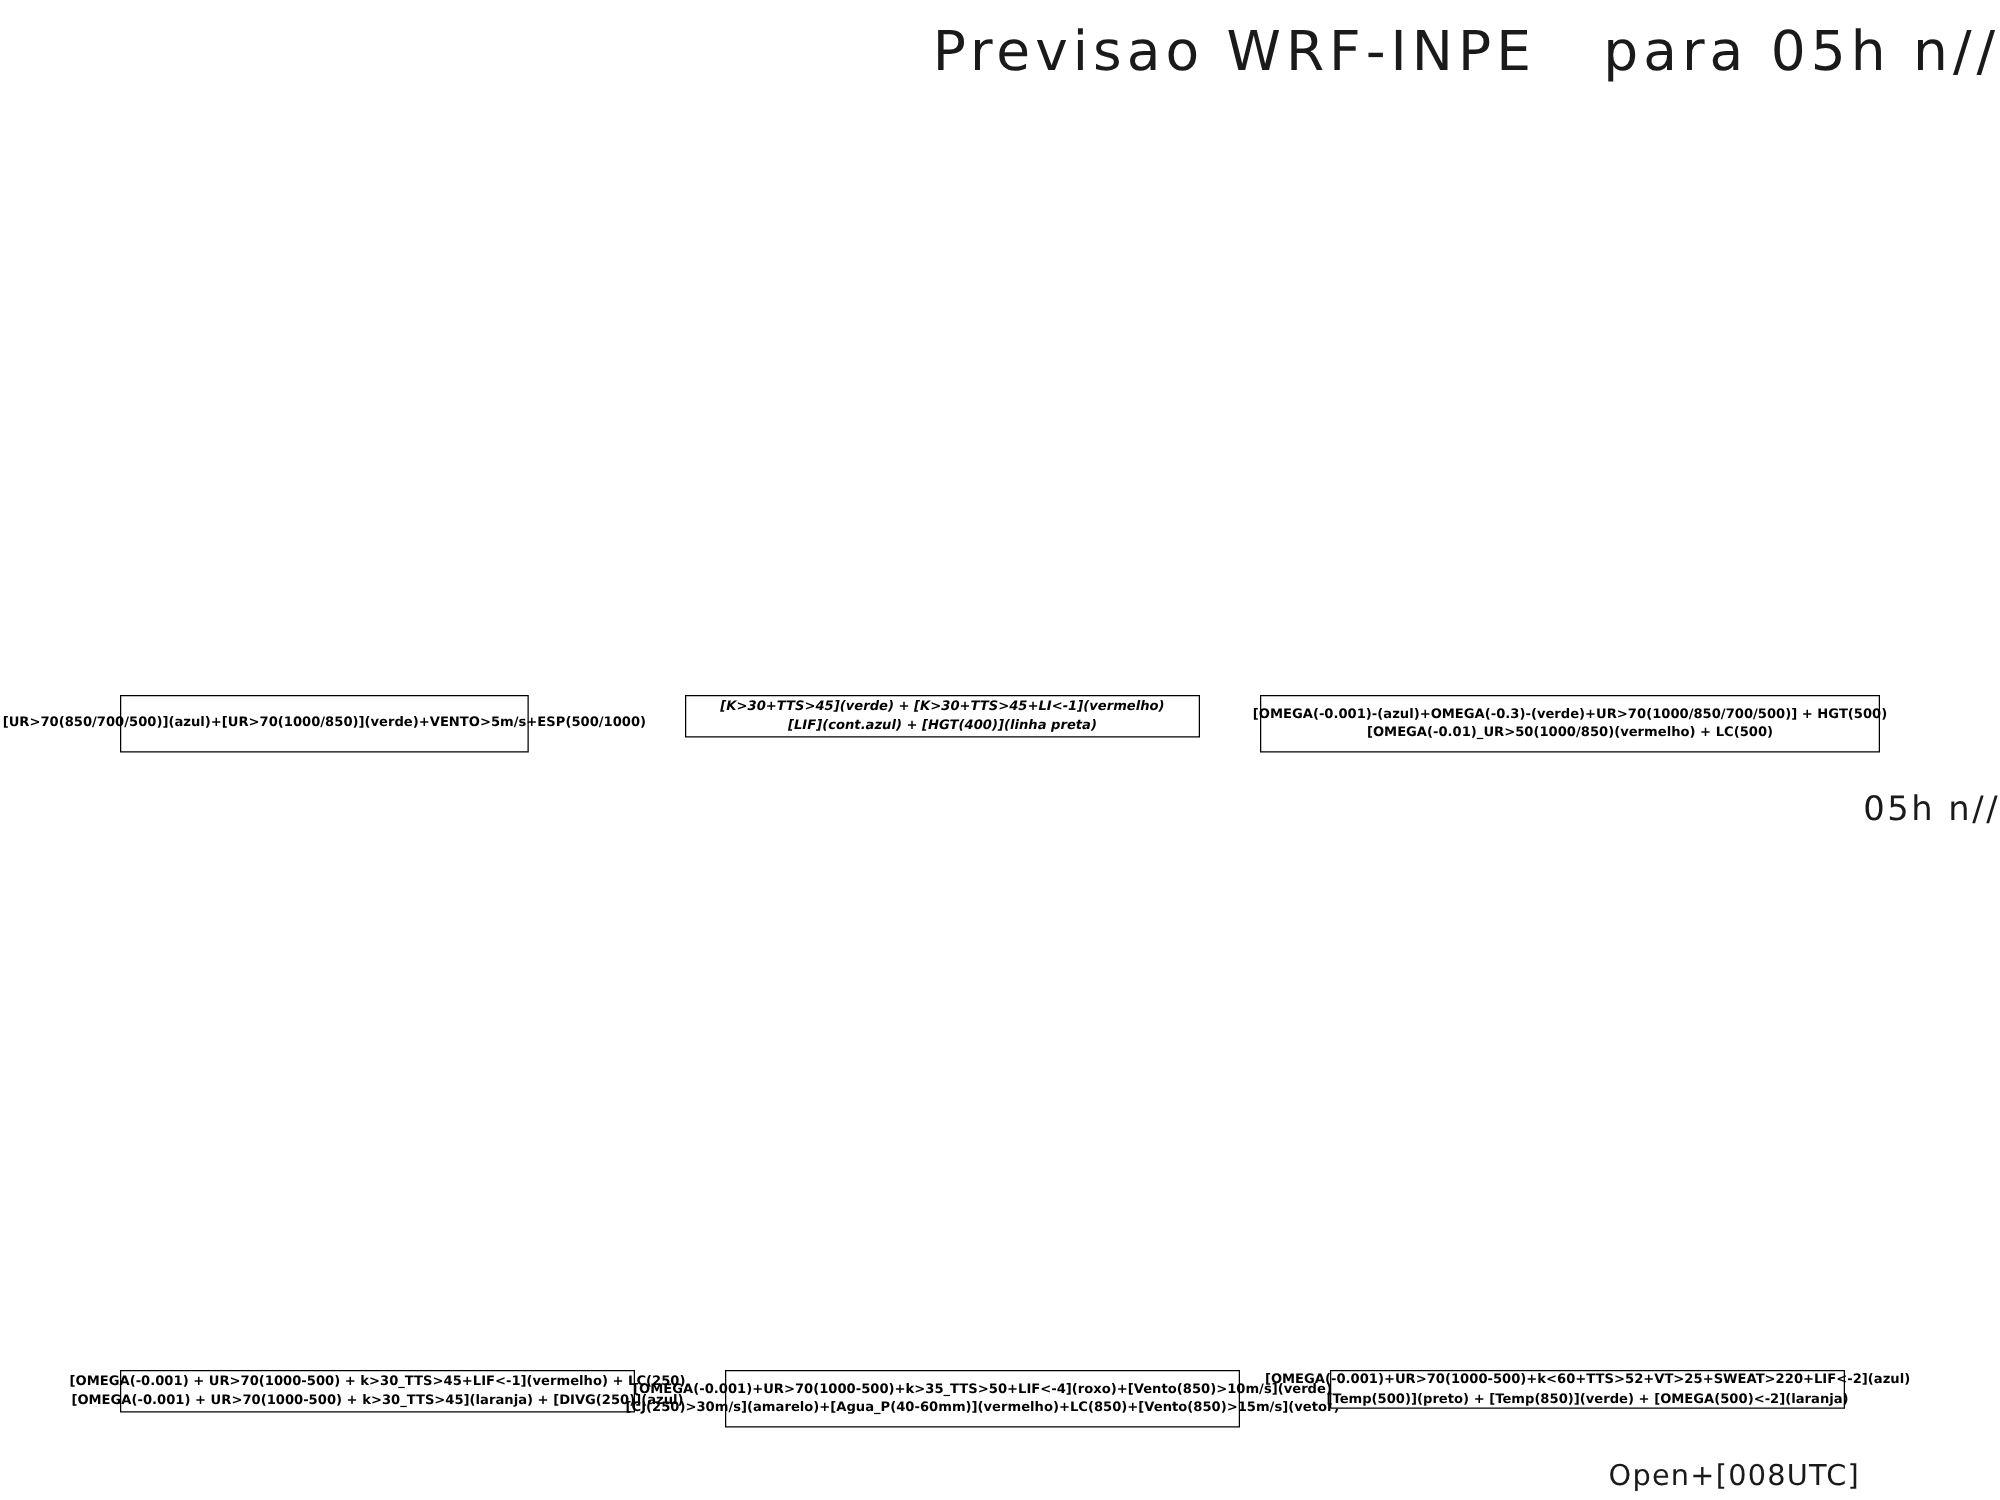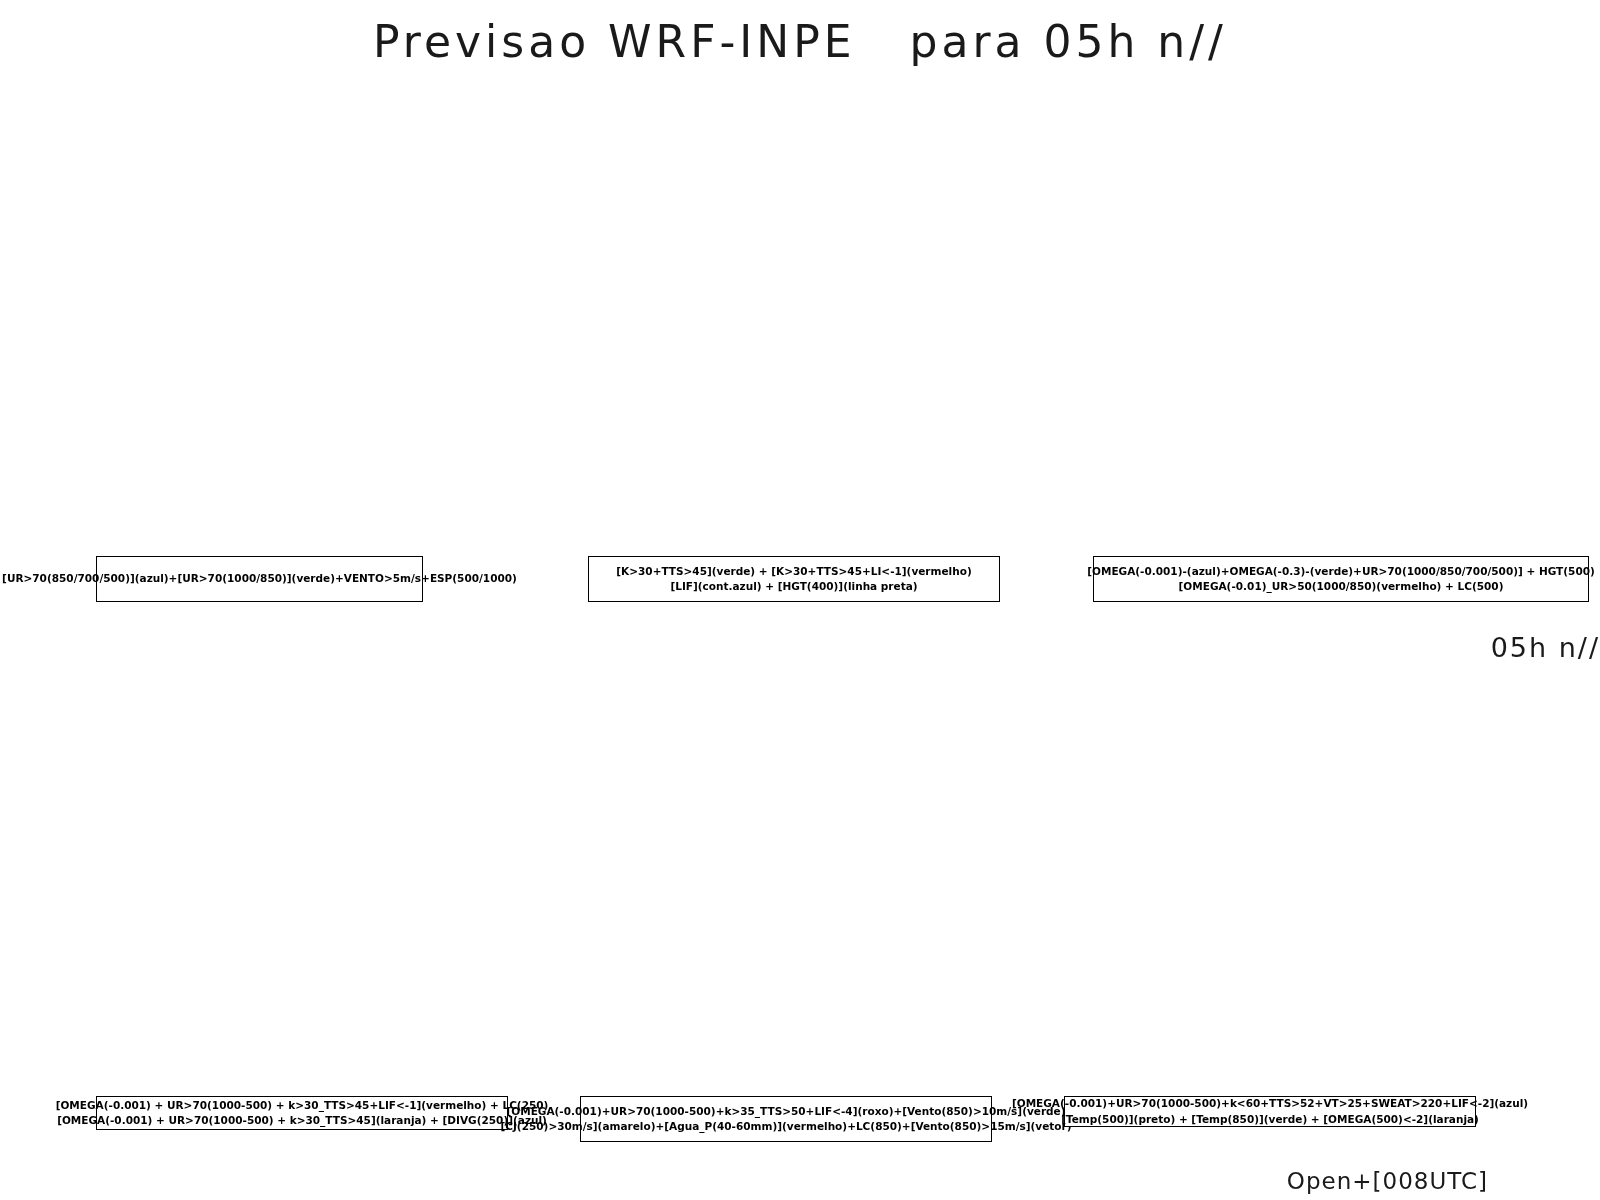--- a/index.html
+++ b/index.html
@@ -15,21 +15,21 @@
     color: #000000;
     overflow: hidden;
   }
 
   
   .main-title {
     position: absolute;
     top: 16px;
     left: 0;
     width: 100%;
-    text-align: center;
+    text-align: right;
     font-family: "DejaVu Sans", sans-serif;
     font-size: 44px;
     font-weight: 400;
     letter-spacing: 4px;
     color: #1a1a1a;
     white-space: pre;
   }
 
   
   .sub-title {
@@ -72,22 +72,22 @@
     font-size: 10.5px;
     font-weight: bold;
     line-height: 1.45;
     white-space: nowrap;
     text-align: center;
     color: #000000;
   }
 
   
   #legend-top-left    { left: 96px;  top: 556px; width: 327px; height: 46px; }
-  #legend-top-center  { left: 588px; top: 556px; width: 412px; height: 46px; }
-  #legend-top-right   { left: 1093px;top: 556px; width: 496px; height: 46px; }
+  #legend-top-center  { left: 548px; top: 556px; width: 412px; height: 34px; font-style: italic; }
+  #legend-top-right   { left: 1008px;top: 556px; width: 496px; height: 46px; }
 
   
   #legend-bottom-left   { left: 96px;  top: 1096px; width: 412px; height: 34px; }
   #legend-bottom-center { left: 580px; top: 1096px; width: 412px; height: 46px; }
   #legend-bottom-right  { left: 1064px;top: 1096px; width: 412px; height: 31px; }
 
   
   .map-panel {
     position: absolute;
     background: #ffffff;

